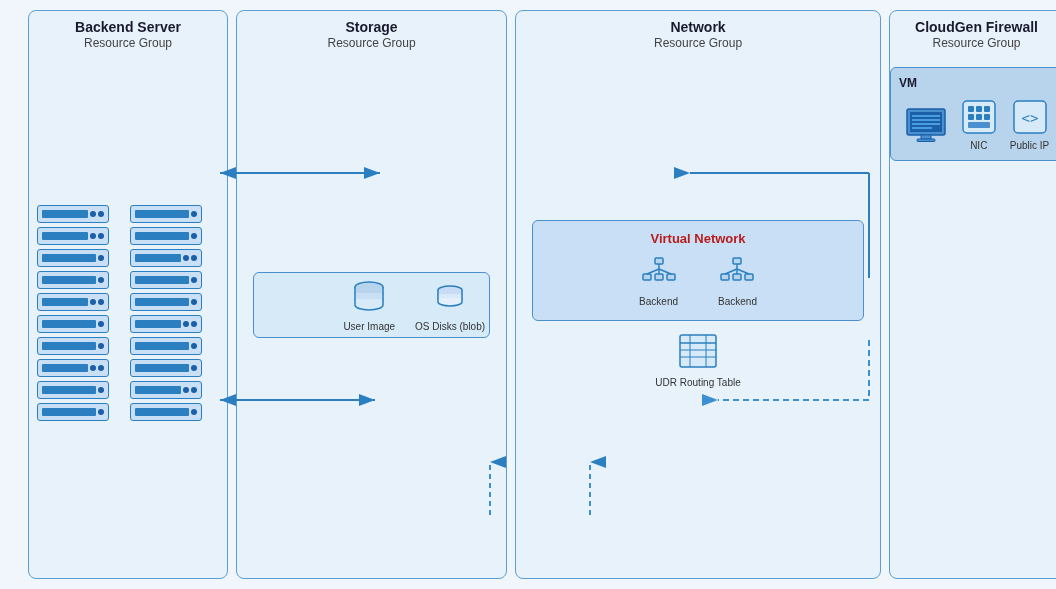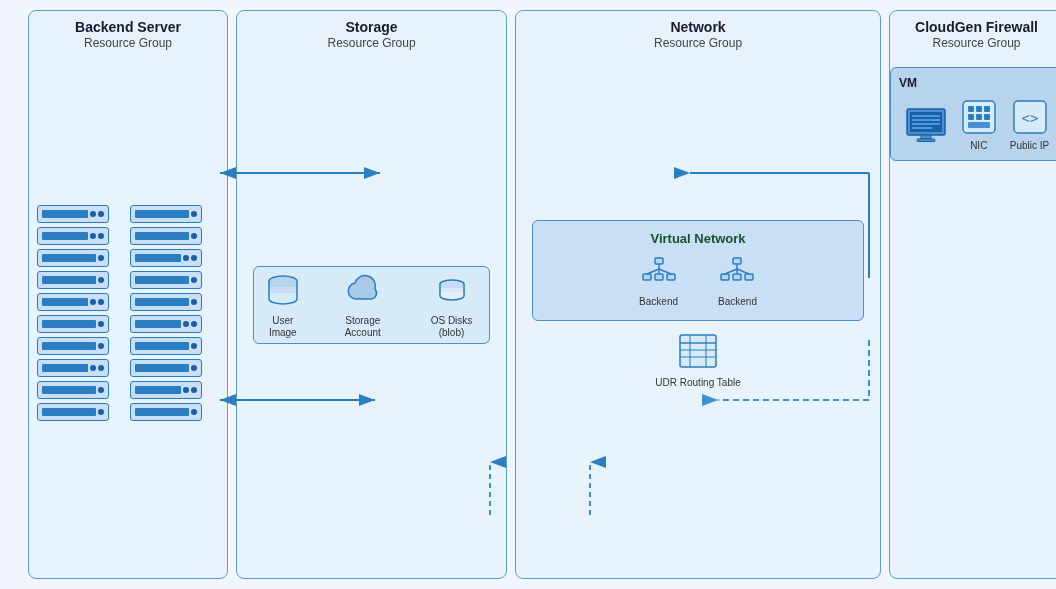--- a/index.html
+++ b/index.html
@@ -179,21 +179,21 @@
       border: 1.5px solid #4a90d0;
       border-radius: 6px;
       background: #c8dff5;
       padding: 10px 16px 12px;
       width: 100%;
     }
 
     .vnet-title {
       font-size: 13px;
       font-weight: 600;
-      color: #14532d;
+      color: #b91c1c;
       text-align: center;
       margin-bottom: 10px;
     }
 
     
     .vm-box {
       border: 1.5px solid #4a90d0;
       border-radius: 6px;
       background: #b8d4ec;
       padding: 8px;
@@ -382,27 +382,20 @@
           <div class="icon-item">
             <svg class="icon-svg" viewBox="0 0 40 40" fill="none">
               <ellipse cx="20" cy="10" rx="14" ry="5" fill="#b8d4ec" stroke="#2b7fc1" stroke-width="1.5"></ellipse>
               <path d="M6 10 v6 c0 2.8 6.3 5 14 5s14-2.2 14-5v-6" fill="#b8d4ec" stroke="#2b7fc1" stroke-width="1.5"></path>
               <path d="M6 16 v6 c0 2.8 6.3 5 14 5s14-2.2 14-5v-6" fill="#c8dff5" stroke="#2b7fc1" stroke-width="1.5"></path>
               <path d="M6 22 v6 c0 2.8 6.3 5 14 5s14-2.2 14-5v-6" fill="#d6eaf8" stroke="#2b7fc1" stroke-width="1.5"></path>
             </svg>
             <span class="icon-label">User Image</span>
           </div>
 
-          <div class="icon-item">
-            <svg class="icon-svg" viewBox="0 0 40 40" fill="none">
-              <path d="M28 28H13a8 8 0 01-1-15.9A10 10 0 0132 18a6 6 0 01-4 10z" fill="#aac8e8" stroke="#2b7fc1" stroke-width="1.5"></path>
-            </svg>
-            <span class="icon-label">Storage
-Account</span>
-          </div>
 
           <div class="icon-item">
             <svg class="icon-svg" viewBox="0 0 40 40" fill="none">
               <ellipse cx="20" cy="13" rx="12" ry="4" fill="#c8ddf5" stroke="#2b7fc1" stroke-width="1.5"></ellipse>
               <path d="M8 13 v4 c0 2.2 5.4 4 12 4s12-1.8 12-4v-4" fill="#c8ddf5" stroke="#2b7fc1" stroke-width="1.5"></path>
               <path d="M8 17 v4 c0 2.2 5.4 4 12 4s12-1.8 12-4v-4" fill="#d8eaf8" stroke="#2b7fc1" stroke-width="1.5"></path>
               <path d="M8 21 v4 c0 2.2 5.4 4 12 4s12-1.8 12-4v-4" fill="#e4f0fb" stroke="#2b7fc1" stroke-width="1.5"></path>
             </svg>
             <span class="icon-label">OS Disks
 (blob)</span>

